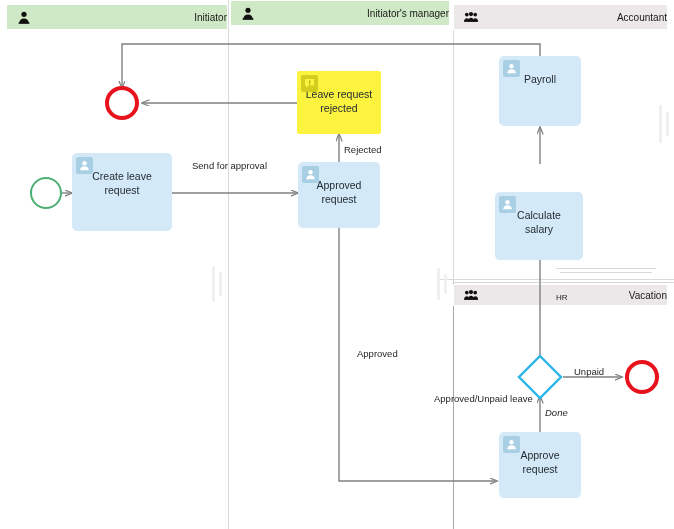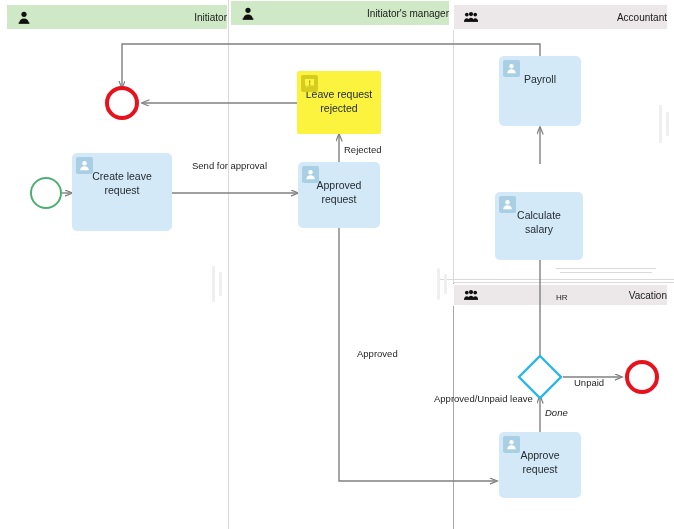--- a/index.html
+++ b/index.html
@@ -325,19 +325,19 @@
     </span>
     <span>Approve request</span>
   </div>
 
   <span class="edge-label" style="left:192px; top:160px;">Send for approval</span>
 
   <span class="edge-label" style="left:344px; top:144px;">Rejected</span>
 
   <span class="edge-label" style="left:357px; top:348px;">Approved</span>
 
-  <span class="edge-label" style="left:574px; top:377px;text-align:center;">Unpaid</span>
+  <span class="edge-label" style="left:574px; top:366px;text-align:center;">Unpaid</span>
 
   <span class="edge-label" style="left:545px; top:407px;font-style:italic;">Done</span>
 
   <span class="edge-label" style="left:434px; top:393px;">Approved/Unpaid leave</span>
 
 </div>
 
 </body></html>

